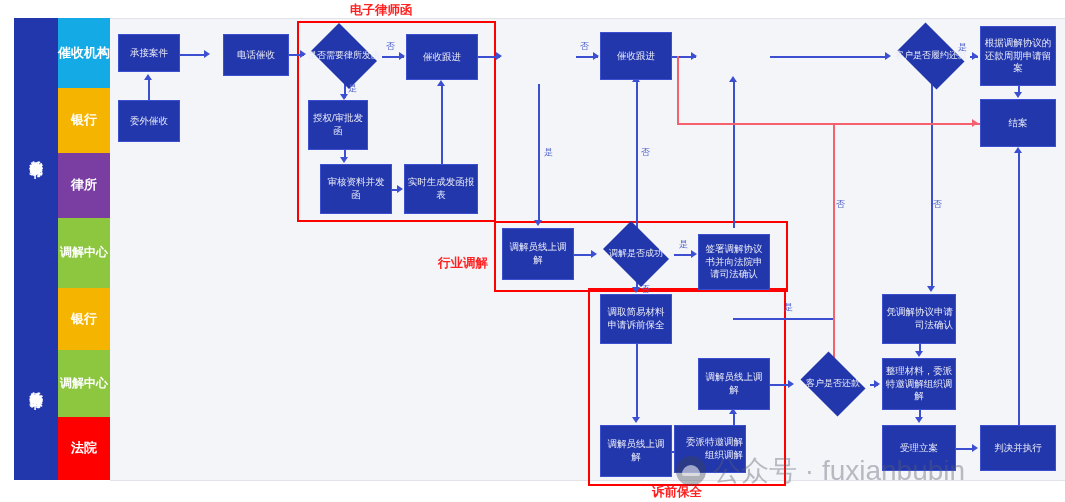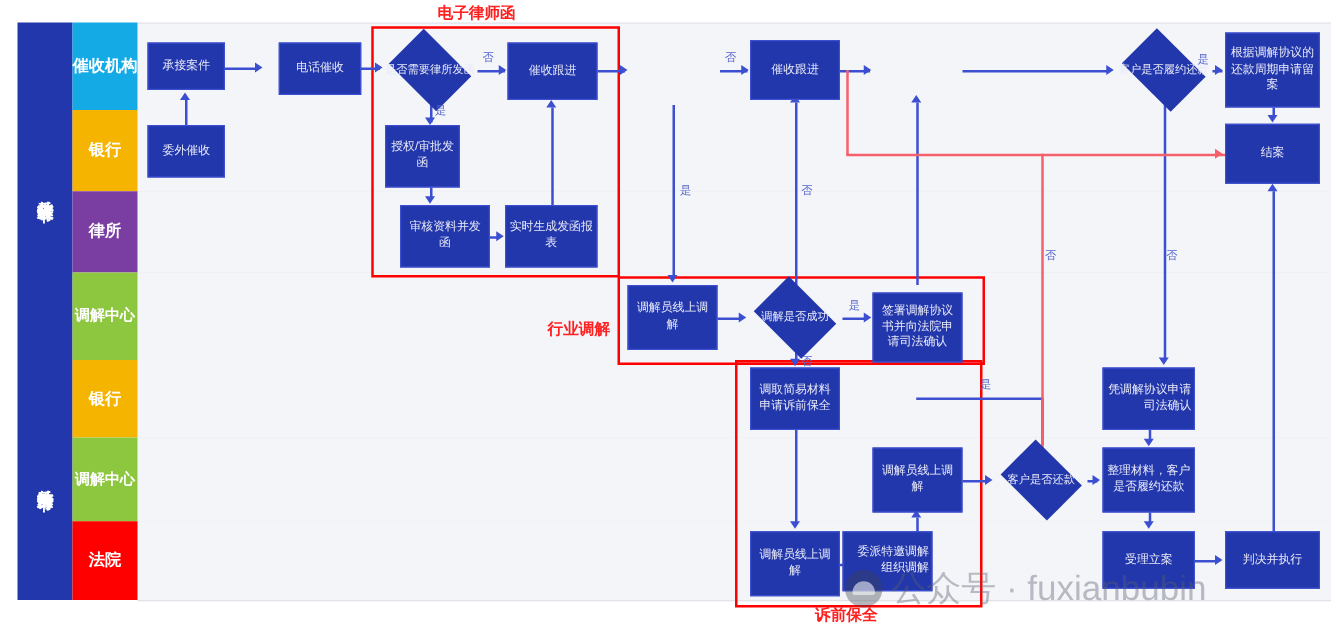--- a/index.html
+++ b/index.html
@@ -255,21 +255,21 @@
   <div class="node" style="left:698px;top:358px;width:72px;height:52px;">调解员线上调解</div>
 
   <div class="diamond" style="left:796px;top:356px;width:74px;height:56px;">
     <div class="dshape"></div>
     <div class="dtext">客户是否还款</div>
   </div>
 
   <div class="node" style="left:600px;top:425px;width:72px;height:52px;">调解员线上调解</div>
   <div class="node" style="left:674px;top:425px;width:72px;height:48px;text-align:right;">委派特邀调解组织调解</div>
   <div class="node" style="left:882px;top:294px;width:74px;height:50px;text-align:right;">凭调解协议申请司法确认</div>
-  <div class="node" style="left:882px;top:358px;width:74px;height:52px;">整理材料，客户是否履约还款</div>
+  <div class="node" style="left:882px;top:358px;width:74px;height:52px;">整理材料，委派特邀调解组织调解</div>
   <div class="node" style="left:882px;top:425px;width:74px;height:46px;">受理立案</div>
   <div class="node" style="left:980px;top:425px;width:76px;height:46px;">判决并执行</div>
 
   <div class="watermark" style="left:676px;top:452px;">
     <span class="wm-icon"></span>
     <span>公众号 · fuxianbubin</span>
   </div>
 
 </div>
 

